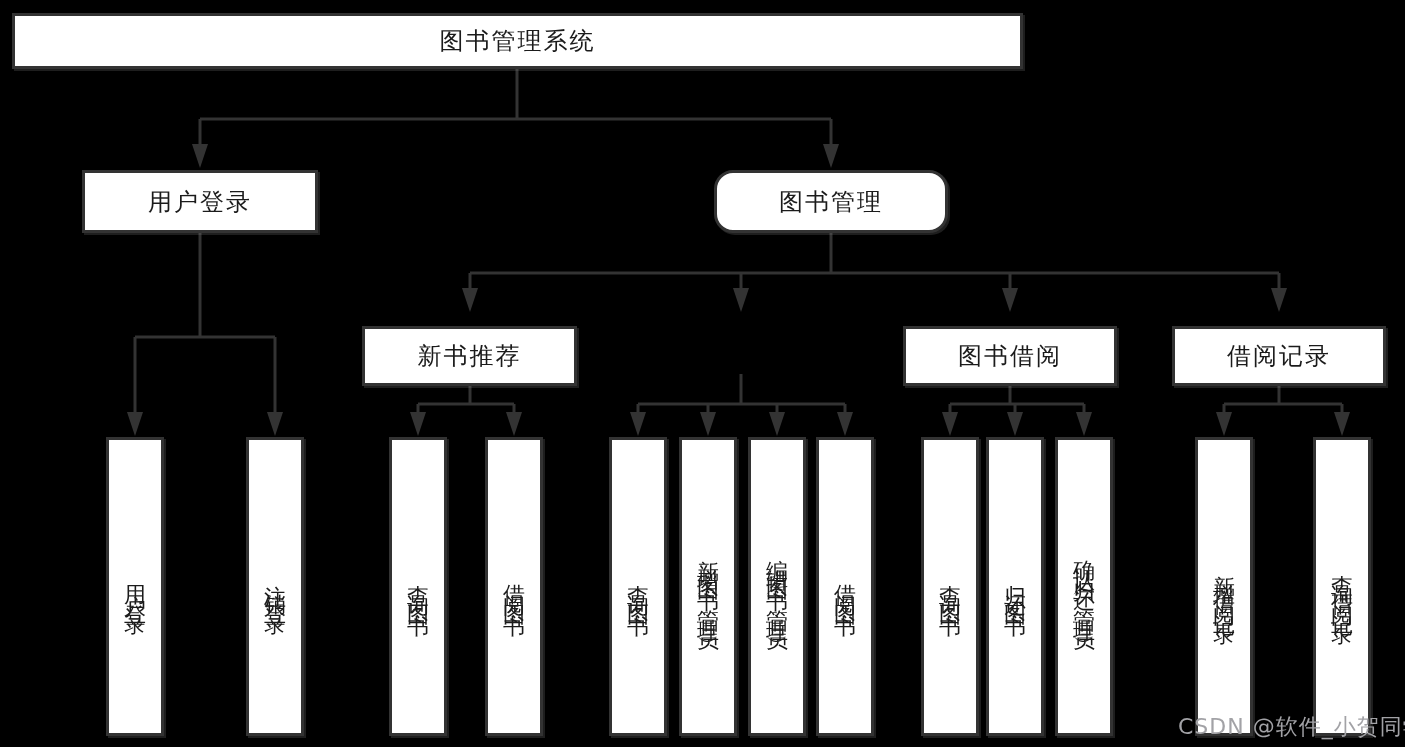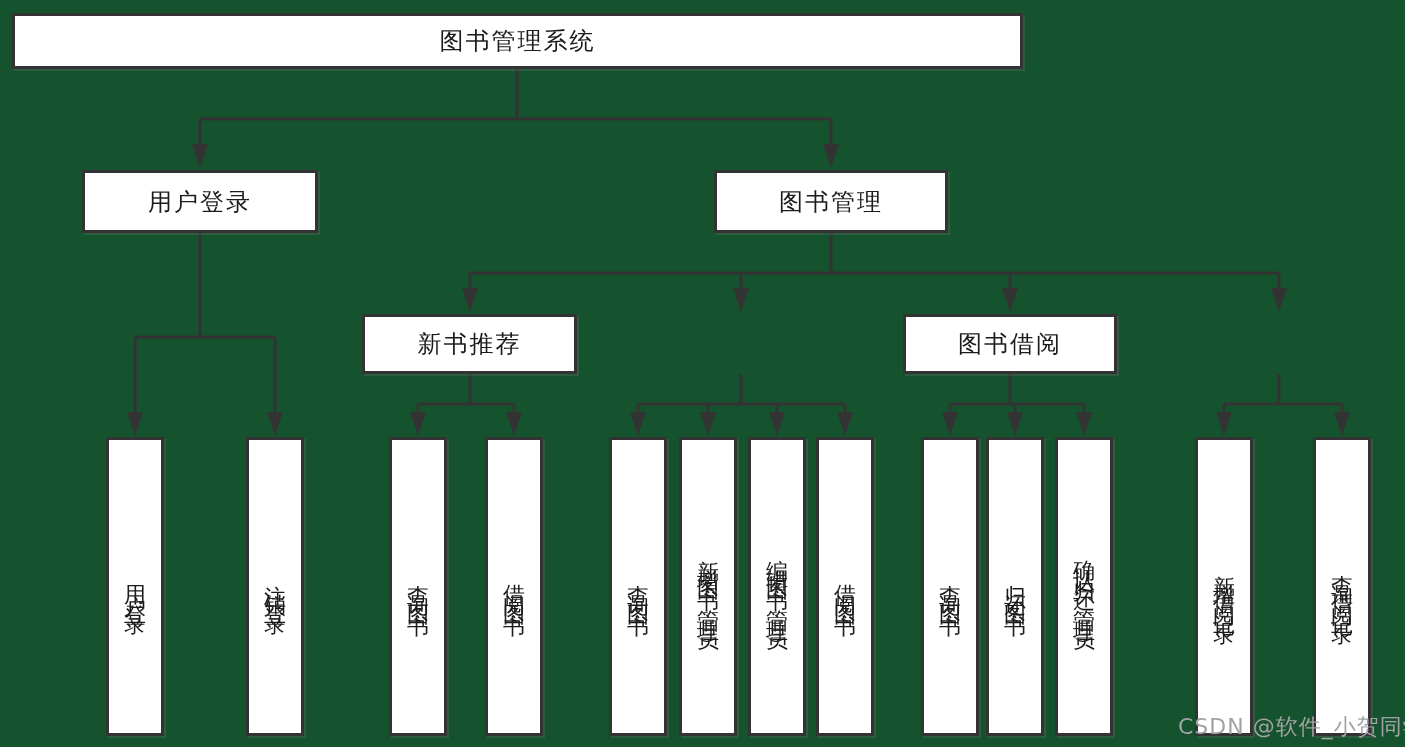--- a/index.html
+++ b/index.html
@@ -4,21 +4,21 @@
 <style>
   html, body {
     margin: 0;
     padding: 0;
     background: #ffffff;
   }
   .canvas {
     position: relative;
     width: 1405px;
     height: 747px;
-    background: #14532d;
+    background: #000000;
     font-family: "DejaVu Sans", sans-serif;
     overflow: hidden;
   }
   .connectors {
     position: absolute;
     inset: 0;
     z-index: 0;
   }
   .node {
     position: absolute;
@@ -29,22 +29,22 @@
     align-items: center;
     justify-content: center;
     color: #1b1b1b;
     font-size: 24px;
     letter-spacing: 2px;
     z-index: 1;
     box-shadow: 2px 2px 0 rgba(120,120,120,0.25);
   }
   .node.root   { left: 12px;  top: 13px;  width: 1011px; height: 56px; }
   .node.lvl2-a { left: 82px;  top: 170px; width: 236px;  height: 63px; }
-  .node.lvl2-b { left: 714px; top: 170px; width: 234px;  height: 63px; }
-  .node.lvl3   { top: 314px; height: 60px; width: 214px; }
+  .node.lvl2-b { left: 714px; top: 170px; width: 234px;  height: 63px; border-radius: 19px; }
+  .node.lvl3   { top: 326px; height: 60px; width: 214px; }
   .node.l3-1 { left: 362px; width: 215px; }
   .node.l3-2 { left: 634px; }
   .node.l3-3 { left: 903px; }
   .node.l3-4 { left: 1172px; }
   .node.leaf {
     top: 437px;
     height: 299px;
     width: 58px;
     writing-mode: vertical-rl;
     text-orientation: mixed;
@@ -142,20 +142,21 @@
     </g>
   </svg>
 
   <div class="node root">图书管理系统</div>
 
   <div class="node lvl2-a">用户登录</div>
   <div class="node lvl2-b">图书管理</div>
 
   <div class="node lvl3 l3-1">新书推荐</div>
   <div class="node lvl3 l3-3">图书借阅</div>
+  <div class="node lvl3 l3-4">借阅记录</div>
 
   <div class="node leaf x-a1">用户登录</div>
   <div class="node leaf x-a2">注销登录</div>
 
   <div class="node leaf x-b1">查询图书</div>
   <div class="node leaf x-b2">借阅图书</div>
 
   <div class="node leaf x-c1">查询图书</div>
   <div class="node leaf x-c2">新增图书（管理员）</div>
   <div class="node leaf x-c3">编辑图书（管理员）</div>

